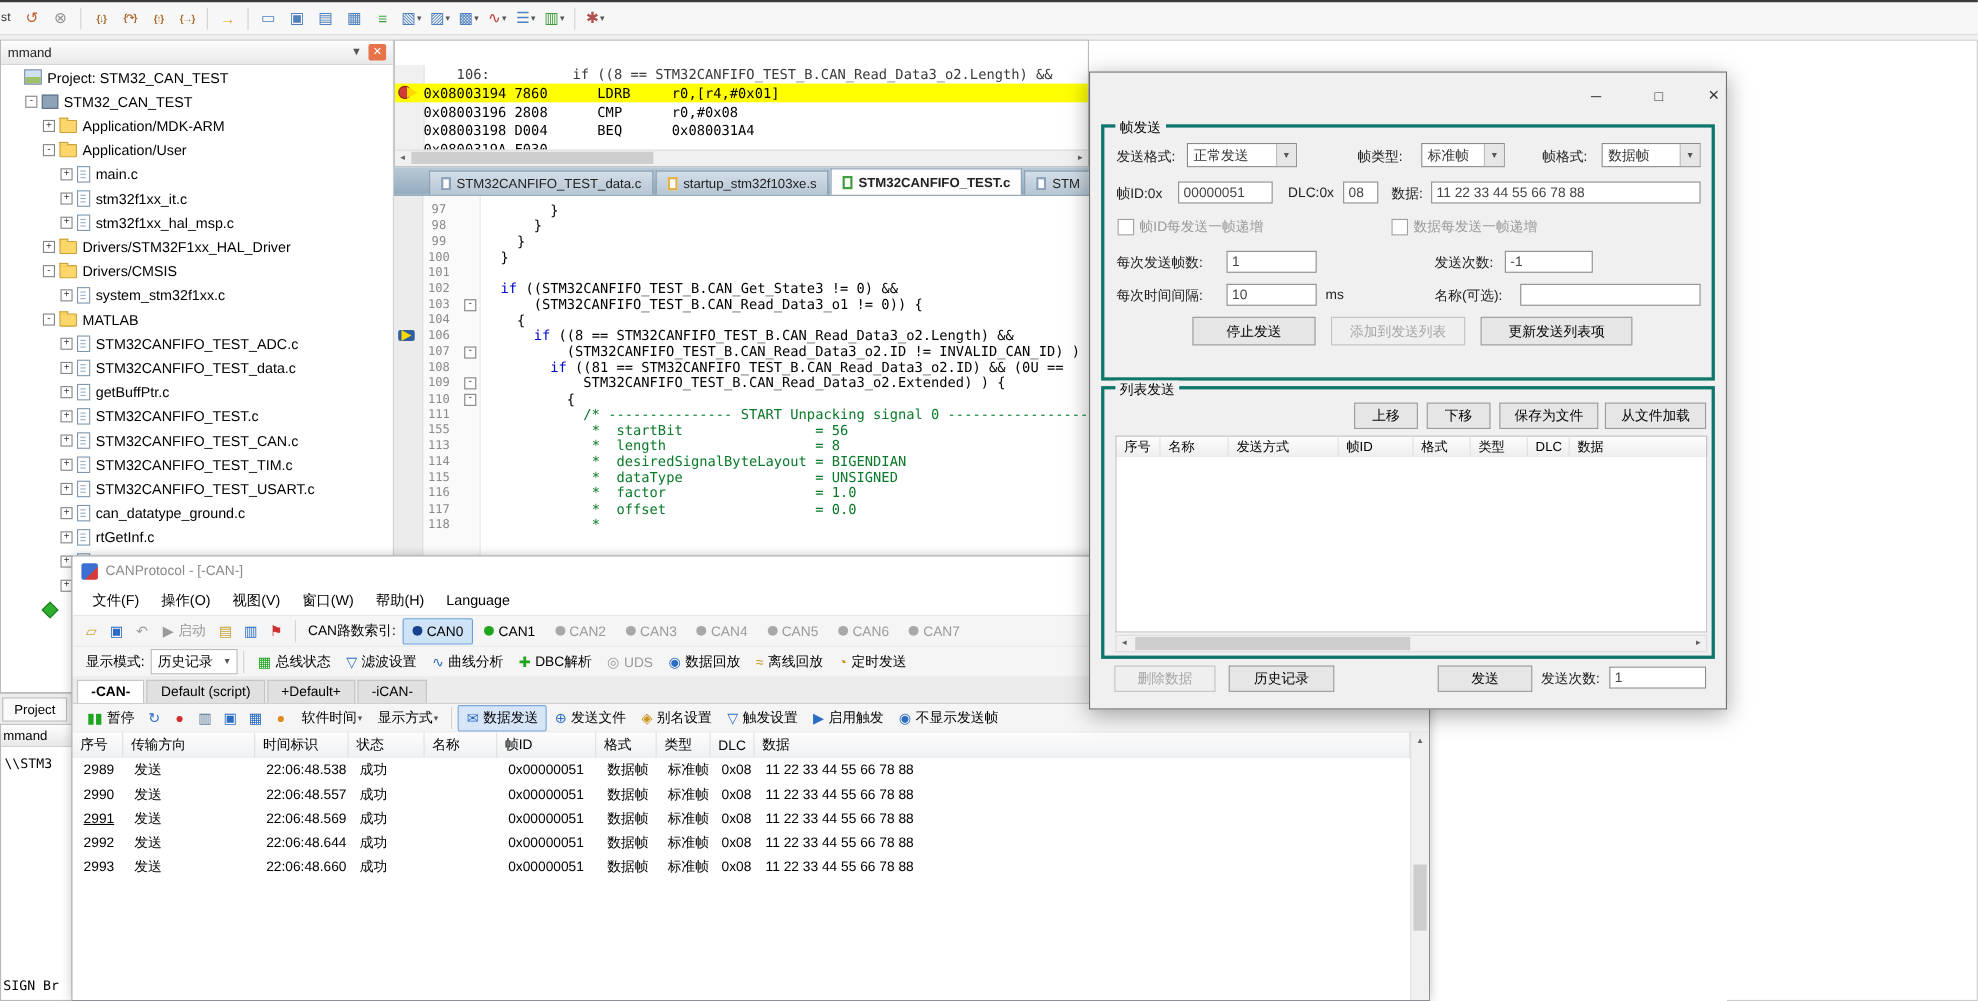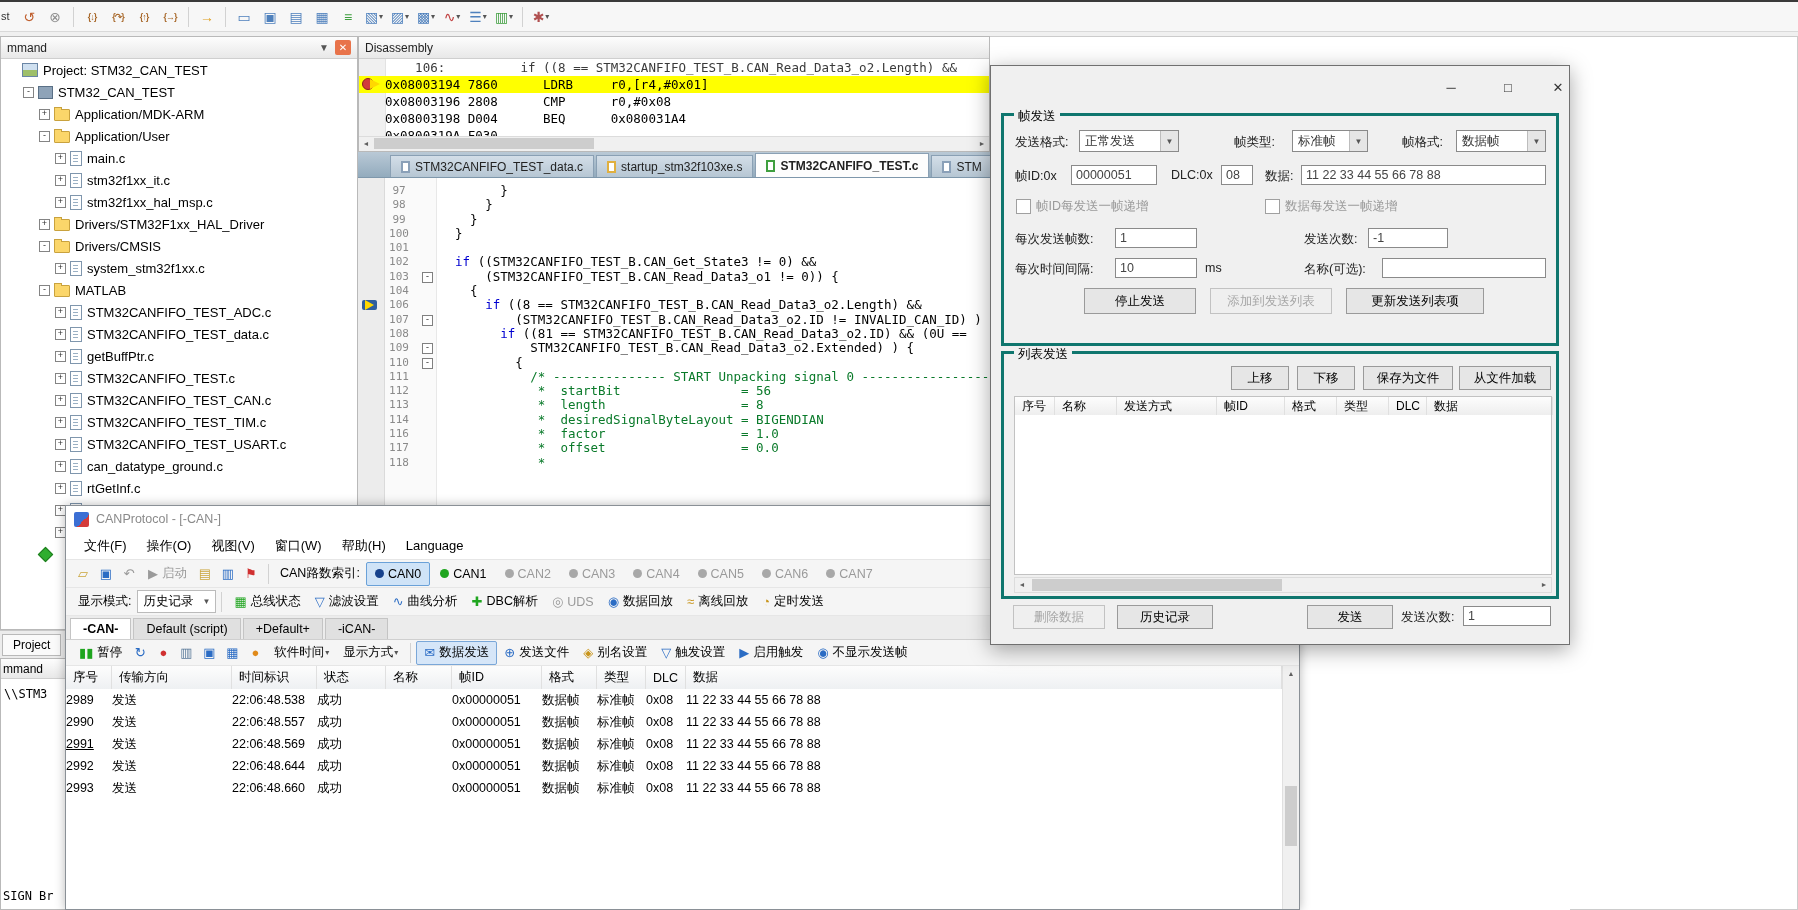--- a/index.html
+++ b/index.html
@@ -100,21 +100,21 @@
   .chan.off{color:#9a9a9a;}
   .combo-flat{display:flex;align-items:center;height:21px;border:1px solid #bbb;background:#fff;padding:0 5px;font-size:12.5px;flex:none;}
   .combo-flat .arr{margin-left:9px;font-size:8px;color:#555;}
   .canp-tabs{height:24px;display:flex;align-items:flex-end;background:#ececec;border-bottom:1px solid #cfcfcf;padding-left:4px;box-sizing:border-box;}
   .ptab{height:21px;display:flex;align-items:center;padding:0 12px;font-size:12.5px;border:1px solid #c4c4c4;border-bottom:none;background:#e0e0e0;margin-right:2px;box-sizing:border-box;}
   .ptab.active{background:#fff;font-weight:bold;}
   .canp-thead{position:absolute;left:0;top:160px;right:17px;height:23px;display:flex;background:linear-gradient(#fdfdfd,#eef0f2);border-bottom:1px solid #d5d5d5;font-size:12.5px;}
   .th{display:flex;align-items:center;padding-left:7px;border-right:1px solid #e0e0e0;box-sizing:border-box;flex:none;overflow:hidden;white-space:nowrap;}
   .canp-tbody{position:absolute;left:0;top:183px;right:17px;bottom:0;overflow:hidden;background:#fff;font-size:12.5px;}
   .tr{display:flex;height:22px;align-items:center;}
-  .td{padding-left:0;box-sizing:border-box;flex:none;white-space:nowrap;overflow:hidden;}
+  .td{padding-left:10px;box-sizing:border-box;flex:none;white-space:nowrap;overflow:hidden;}
   .canp-vscroll{position:absolute;right:0;top:160px;width:17px;bottom:0;background:#f0f0f0;border-left:1px solid #e0e0e0;box-sizing:border-box;}
   .vs-arrow{height:15px;display:flex;align-items:center;justify-content:center;font-size:7px;color:#606060;}
   .vs-thumb{position:absolute;left:2px;right:2px;top:120px;height:60px;background:#cdcdcd;}
   
   #cand{position:absolute;left:990px;top:65px;width:580px;height:580px;background:#f0f0f0;border:1px solid #707070;
         box-shadow:0 5px 20px rgba(0,0,0,.35);z-index:20;box-sizing:border-box;font-size:12.5px;}
   .cand-title{height:40px;background:#fff;display:flex;align-items:center;padding-left:18px;font-size:13px;color:#111;}
   .cand-ctrl{position:absolute;top:10px;width:30px;height:22px;display:flex;align-items:center;justify-content:center;font-size:13px;color:#333;}
   .grp{position:absolute;border:3px solid #0f766e;background:#f0f0f0;box-sizing:border-box;}
   .grp-label{position:absolute;top:-8px;left:10px;background:#f0f0f0;padding:0 4px;font-size:12.5px;}
@@ -345,23 +345,20 @@
   <div class="bottom-tab">Project</div>
 </div>
 
 <div id="command-strip">
   <div class="cmd-title">mmand</div>
   <div class="cmd-text">\\STM3</div>
   <div class="cmd-status">SIGN Br</div>
 </div>
 
 <div id="dis-panel">
-  <div class="panel-header">
-    <span>Disassembly</span>
-  </div>
   <div id="dis-margin-bg"></div>
   <div id="dis-content">
       <div class="dis-line src"><span class="dis-margin"></span><span class="dis-text">    106:          if ((8 == STM32CANFIFO_TEST_B.CAN_Read_Data3_o2.Length) &amp;&amp;</span></div>
       <div class="dis-line cur"><span class="dis-margin"><span class="bp"></span><span class="cur-arrow"></span></span><span class="dis-text">0x08003194 7860      LDRB     r0,[r4,#0x01]</span></div>
       <div class="dis-line asm"><span class="dis-margin"></span><span class="dis-text">0x08003196 2808      CMP      r0,#0x08</span></div>
       <div class="dis-line asm"><span class="dis-margin"></span><span class="dis-text">0x08003198 D004      BEQ      0x080031A4</span></div>
       <div class="dis-line asm"><span class="dis-margin"></span><span class="dis-text">0x0800319A F030</span></div>
     </div>
   <div id="dis-hscroll">
     <div class="scroll-arrow" style="left:0;">◄</div>
@@ -400,23 +397,24 @@
         <div class="ed-line"><span class="ed-margin"></span><span class="ed-num">101</span><span class="ed-fold"></span><span class="ed-code"></span></div>
         <div class="ed-line"><span class="ed-margin"></span><span class="ed-num">102</span><span class="ed-fold"></span><span class="ed-code"><span class="tok-n">  </span><span class="tok-k">if</span><span class="tok-n"> ((STM32CANFIFO_TEST_B.CAN_Get_State3 != 0) &amp;&amp;</span></span></div>
         <div class="ed-line"><span class="ed-margin"></span><span class="ed-num">103</span><span class="ed-fold"><span class="fold-box">-</span></span><span class="ed-code"><span class="tok-n">      (STM32CANFIFO_TEST_B.CAN_Read_Data3_o1 != 0)) {</span></span></div>
         <div class="ed-line"><span class="ed-margin"></span><span class="ed-num">104</span><span class="ed-fold"></span><span class="ed-code"><span class="tok-n">    {</span></span></div>
         <div class="ed-line"><span class="ed-margin"><span class="ed-curbox"></span><span class="ed-curarrow"></span></span><span class="ed-num">106</span><span class="ed-fold"></span><span class="ed-code"><span class="tok-n">      </span><span class="tok-k">if</span><span class="tok-n"> ((8 == STM32CANFIFO_TEST_B.CAN_Read_Data3_o2.Length) &amp;&amp;</span></span></div>
         <div class="ed-line"><span class="ed-margin"></span><span class="ed-num">107</span><span class="ed-fold"><span class="fold-box">-</span></span><span class="ed-code"><span class="tok-n">          (STM32CANFIFO_TEST_B.CAN_Read_Data3_o2.ID != INVALID_CAN_ID) )</span></span></div>
         <div class="ed-line"><span class="ed-margin"></span><span class="ed-num">108</span><span class="ed-fold"></span><span class="ed-code"><span class="tok-n">        </span><span class="tok-k">if</span><span class="tok-n"> ((81 == STM32CANFIFO_TEST_B.CAN_Read_Data3_o2.ID) &amp;&amp; (0U ==</span></span></div>
         <div class="ed-line"><span class="ed-margin"></span><span class="ed-num">109</span><span class="ed-fold"><span class="fold-box">-</span></span><span class="ed-code"><span class="tok-n">            STM32CANFIFO_TEST_B.CAN_Read_Data3_o2.Extended) ) {</span></span></div>
         <div class="ed-line"><span class="ed-margin"></span><span class="ed-num">110</span><span class="ed-fold"><span class="fold-box">-</span></span><span class="ed-code"><span class="tok-n">          {</span></span></div>
         <div class="ed-line"><span class="ed-margin"></span><span class="ed-num">111</span><span class="ed-fold"></span><span class="ed-code"><span class="tok-n">            </span><span class="tok-c">/* --------------- START Unpacking signal 0 ------------------------------</span></span></div>
-        <div class="ed-line"><span class="ed-margin"></span><span class="ed-num">112</span><span class="ed-fold"></span><span class="ed-code"><span class="tok-n">             </span><span class="tok-c">*  startBit                = 56</span></span></div>
+        <div class="ed-line"><span class="ed-margin"></span><span class="ed-num">155</span><span class="ed-fold"></span><span class="ed-code"><span class="tok-n">             </span><span class="tok-c">*  startBit                = 56</span></span></div>
         <div class="ed-line"><span class="ed-margin"></span><span class="ed-num">113</span><span class="ed-fold"></span><span class="ed-code"><span class="tok-n">             </span><span class="tok-c">*  length                  = 8</span></span></div>
         <div class="ed-line"><span class="ed-margin"></span><span class="ed-num">114</span><span class="ed-fold"></span><span class="ed-code"><span class="tok-n">             </span><span class="tok-c">*  desiredSignalByteLayout = BIGENDIAN</span></span></div>
+        <div class="ed-line"><span class="ed-margin"></span><span class="ed-num">115</span><span class="ed-fold"></span><span class="ed-code"><span class="tok-n">             </span><span class="tok-c">*  dataType                = UNSIGNED</span></span></div>
         <div class="ed-line"><span class="ed-margin"></span><span class="ed-num">116</span><span class="ed-fold"></span><span class="ed-code"><span class="tok-n">             </span><span class="tok-c">*  factor                  = 1.0</span></span></div>
         <div class="ed-line"><span class="ed-margin"></span><span class="ed-num">117</span><span class="ed-fold"></span><span class="ed-code"><span class="tok-n">             </span><span class="tok-c">*  offset                  = 0.0</span></span></div>
         <div class="ed-line"><span class="ed-margin"></span><span class="ed-num">118</span><span class="ed-fold"></span><span class="ed-code"><span class="tok-n">             </span><span class="tok-c">*</span></span></div>
       </div>
   </div>
 </div>
 
 <div id="canp">
   <div class="canp-title">
     <span class="canp-appicon"></span>

